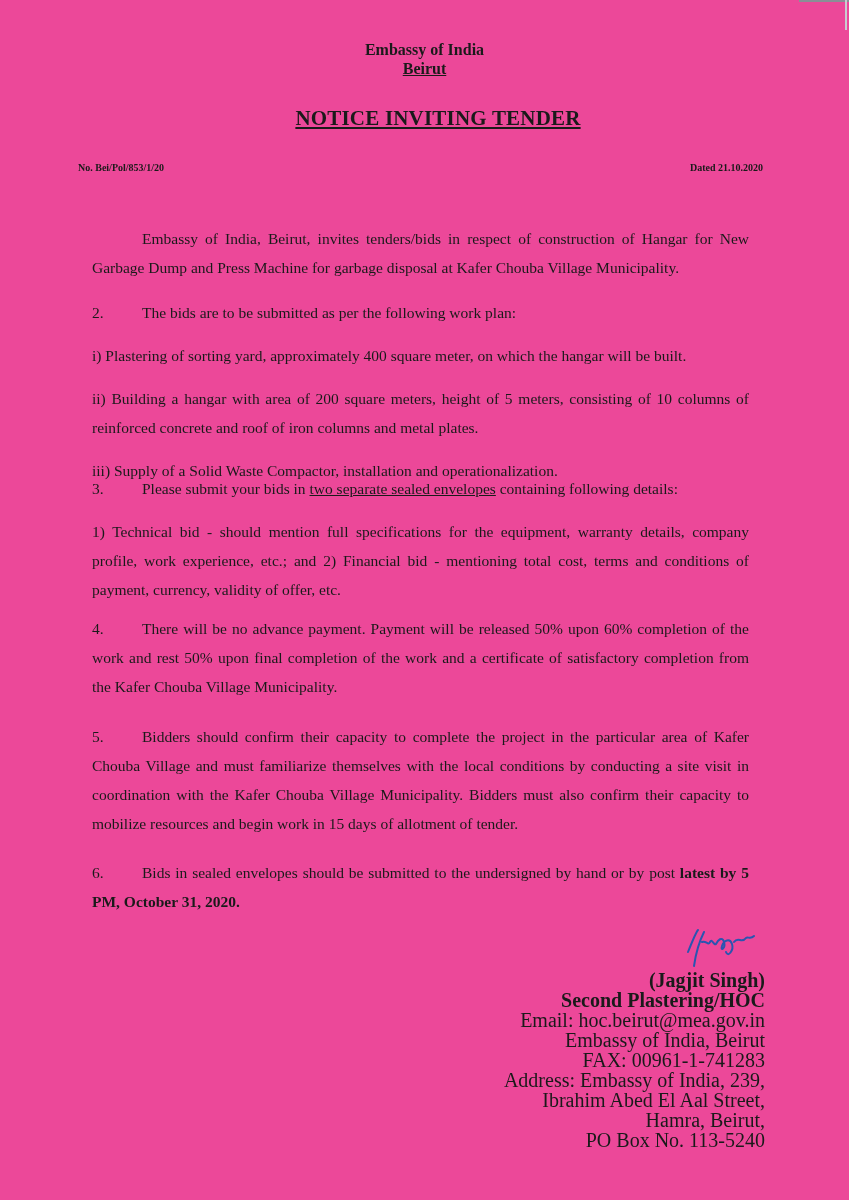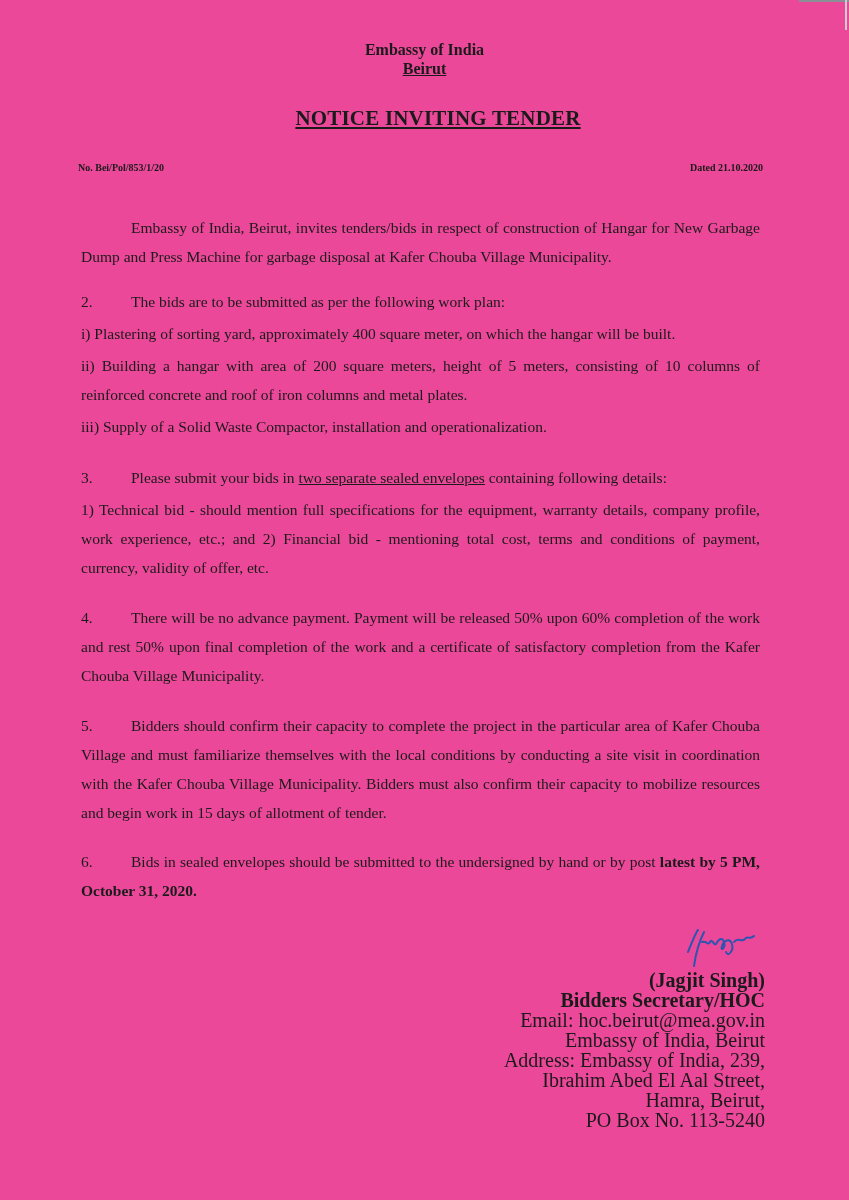--- a/index.html
+++ b/index.html
@@ -12,21 +12,21 @@
     .edge-line { position: absolute; top: 0; right: 0; width: 50px; height: 2px; background: #8a8f96; }
     .edge-line-v { position: absolute; top: 0; right: 2px; width: 2px; height: 30px; background: #c9ccd0; }
     .hdr { position: absolute; left: 0; right: 0; text-align: center; font-weight: bold; font-size: 16px; }
     .hdr1 { top: 41px; }
     .hdr2 { top: 60px; text-decoration: underline; }
     .title { position: absolute; left: 0; right: 0; top: 106px; text-align: center; font-weight: bold; font-size: 21px; text-decoration: underline; letter-spacing: 0.2px; padding-left: 27px; }
     .ref { position: absolute; top: 162px; font-weight: bold; font-size: 10px; }
     .ref-no { left: 78px; }
     .ref-date { right: 86px; }
     .para { position: absolute; left: 78px; width: 685px; font-size: 15.5px; line-height: 29px; text-align: justify; }
-    .para p { margin: 3px; }
+    .para p { margin: 14px; }
     .indent { text-indent: 50px; }
     .num { display: inline-block; width: 50px; }
     .ul { text-decoration: underline; }
     .b { font-weight: bold; }
     .sig-block { position: absolute; right: 84px; top: 922px; text-align: right; font-size: 20px; line-height: 20px; }
     .sig-block .b { font-weight: bold; }
     .signature { position: absolute; left: 682px; top: 922px; width: 80px; height: 48px; }
   </style>
 </head>
 <body>
@@ -69,21 +69,22 @@
   <div class="para" style="top:844px;">
     <p><span class="num">6.</span><span>Bids in sealed envelopes should be submitted to the undersigned by hand or by post </span><span class="b">latest by 5 PM, October 31, 2020.</span></p>
   </div>
 
   <svg class="signature" viewBox="0 0 80 48">
     <path id="sigpath" d="M6 30 C10 20, 14 10, 16 8 M12 44 C14 30, 18 18, 22 10 M20 20 C24 18, 26 24, 28 20 C30 16, 32 24, 34 22 C36 18, 40 14, 42 20 C44 26, 38 30, 40 24 C42 18, 48 16, 50 22 C52 28, 46 36, 44 30 M52 20 C56 14, 60 22, 64 16 C66 14, 68 18, 72 14" fill="none" stroke="#2a55b0" stroke-width="2" stroke-linecap="round"></path>
   </svg>
 
   <div class="sig-block" style="top:970px;">
     <div class="b">(Jagjit Singh)</div>
-    <div class="b">Bidders Secretary/HOC</div>
+    <div class="b">Second Plastering/HOC</div>
     <div>Email: hoc.beirut@mea.gov.in</div>
     <div>Embassy of India, Beirut</div>
+    <div>FAX: 00961-1-741283</div>
     <div>Address: Embassy of India, 239,</div>
     <div>Ibrahim Abed El Aal Street,</div>
     <div>Hamra, Beirut,</div>
     <div>PO Box No. 113-5240</div>
   </div>
 </div>
 
 </body></html>

